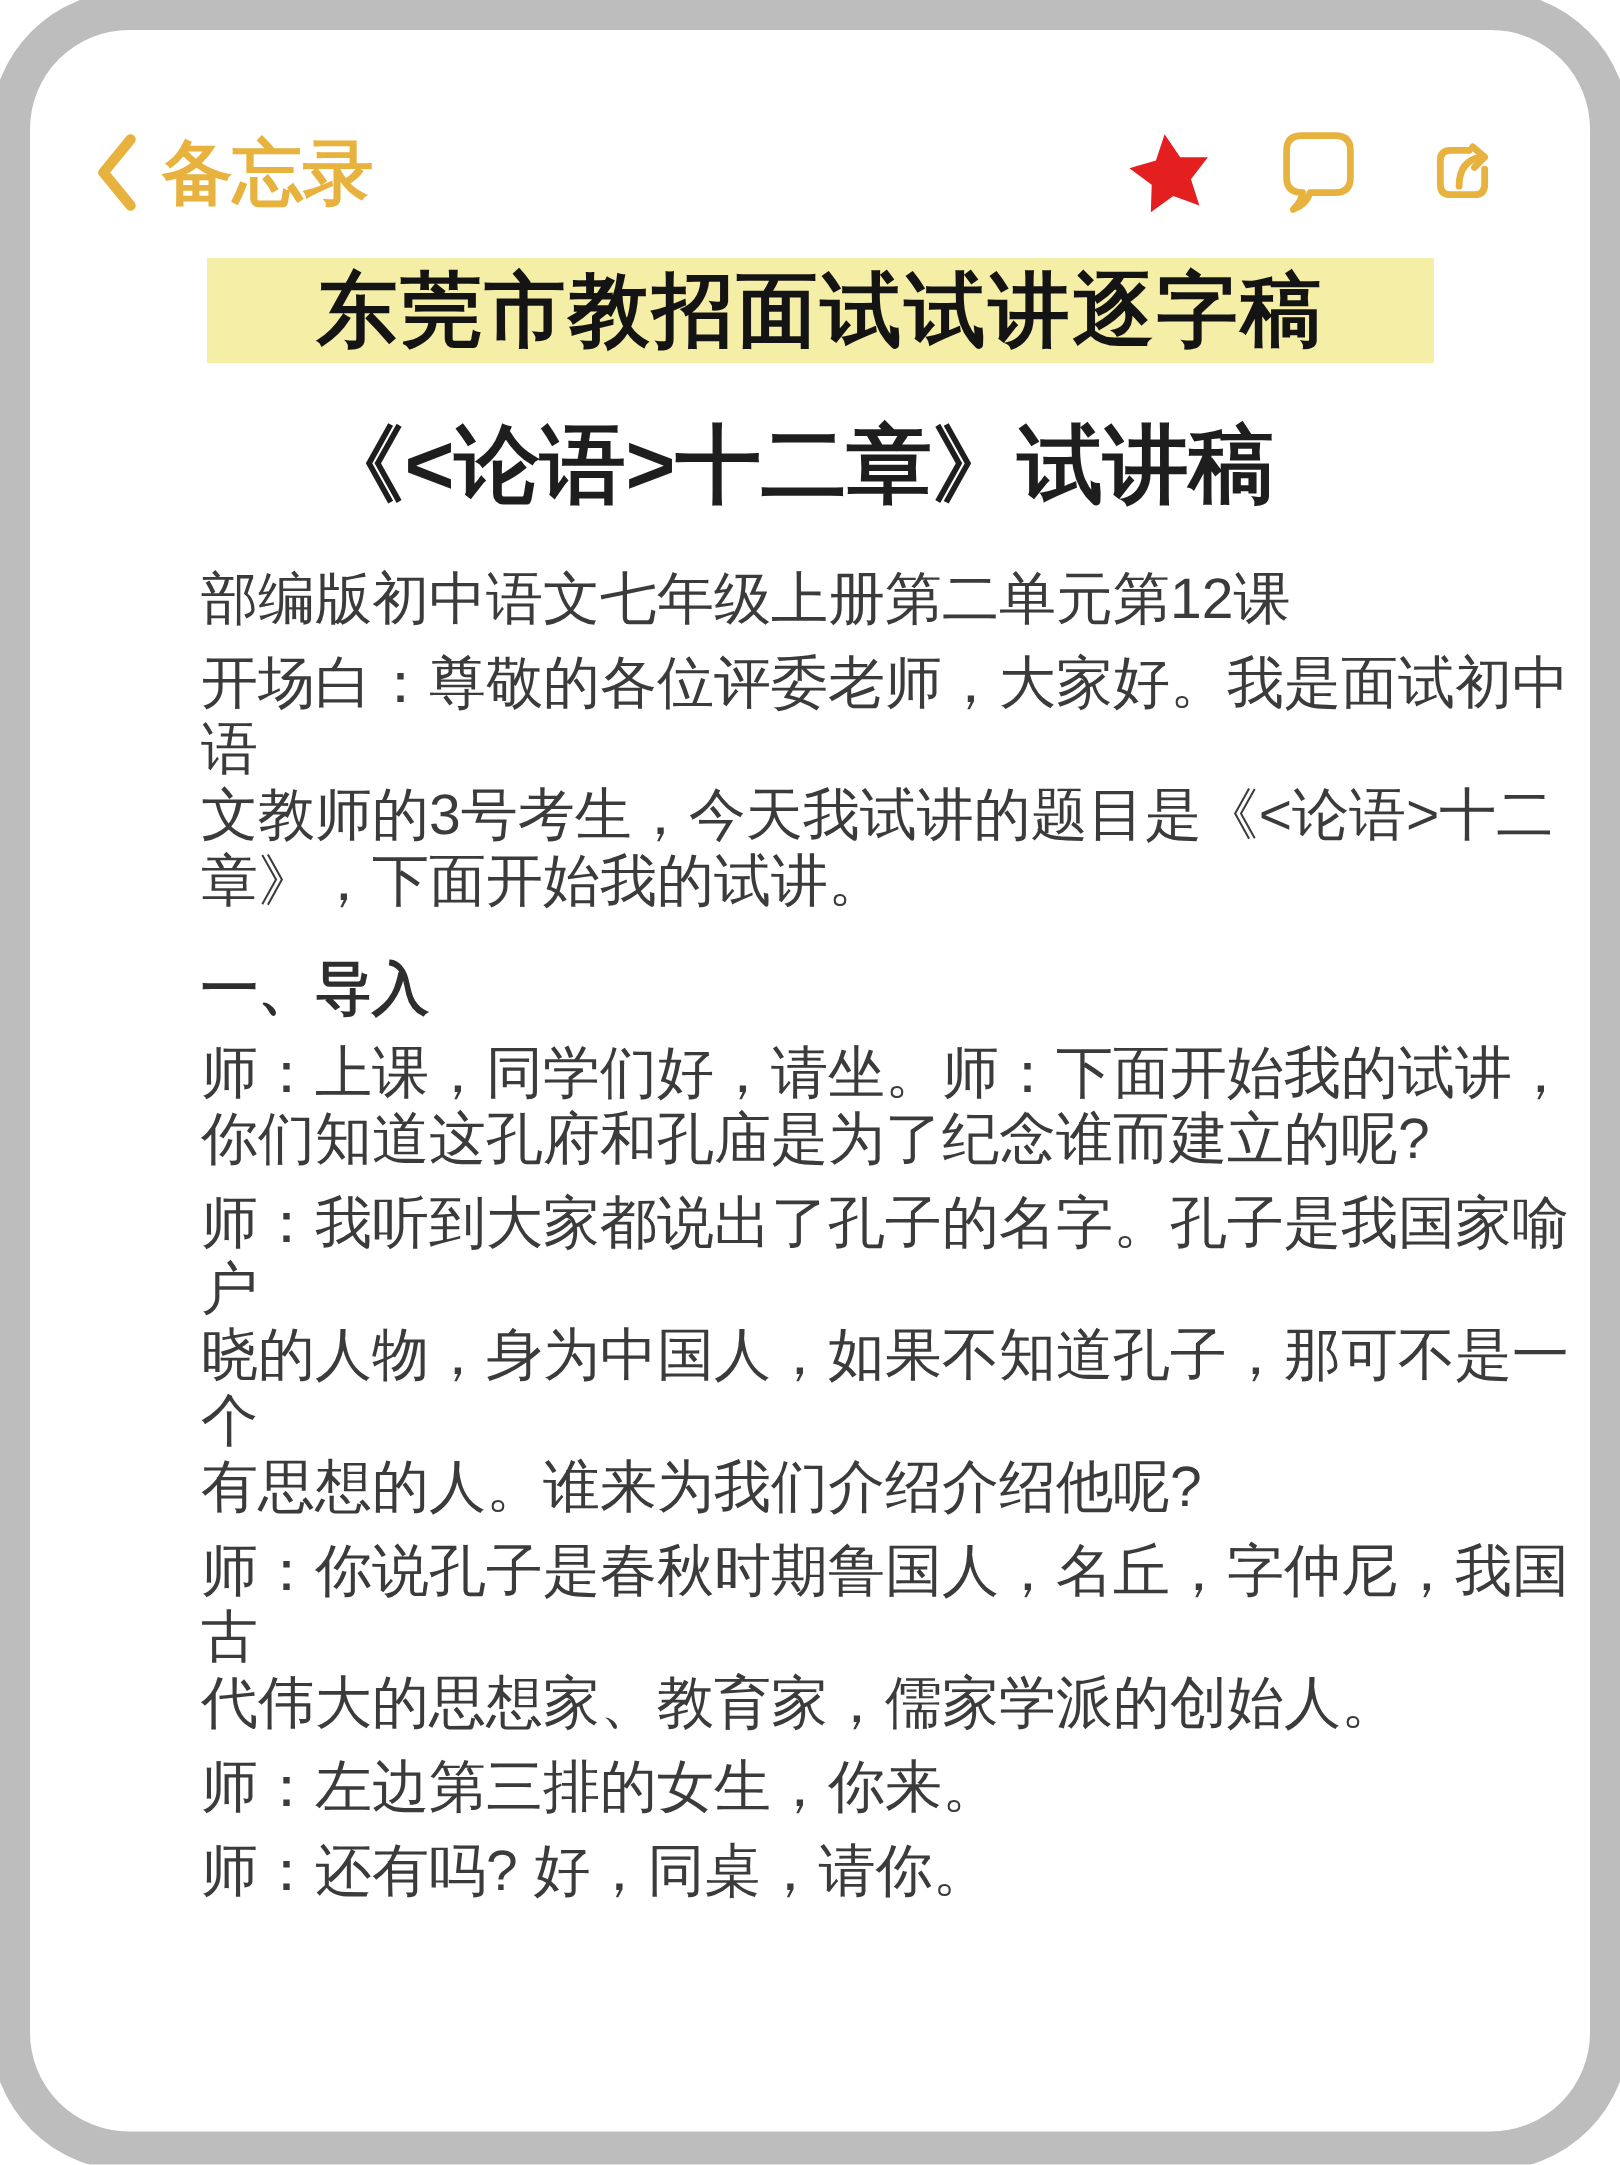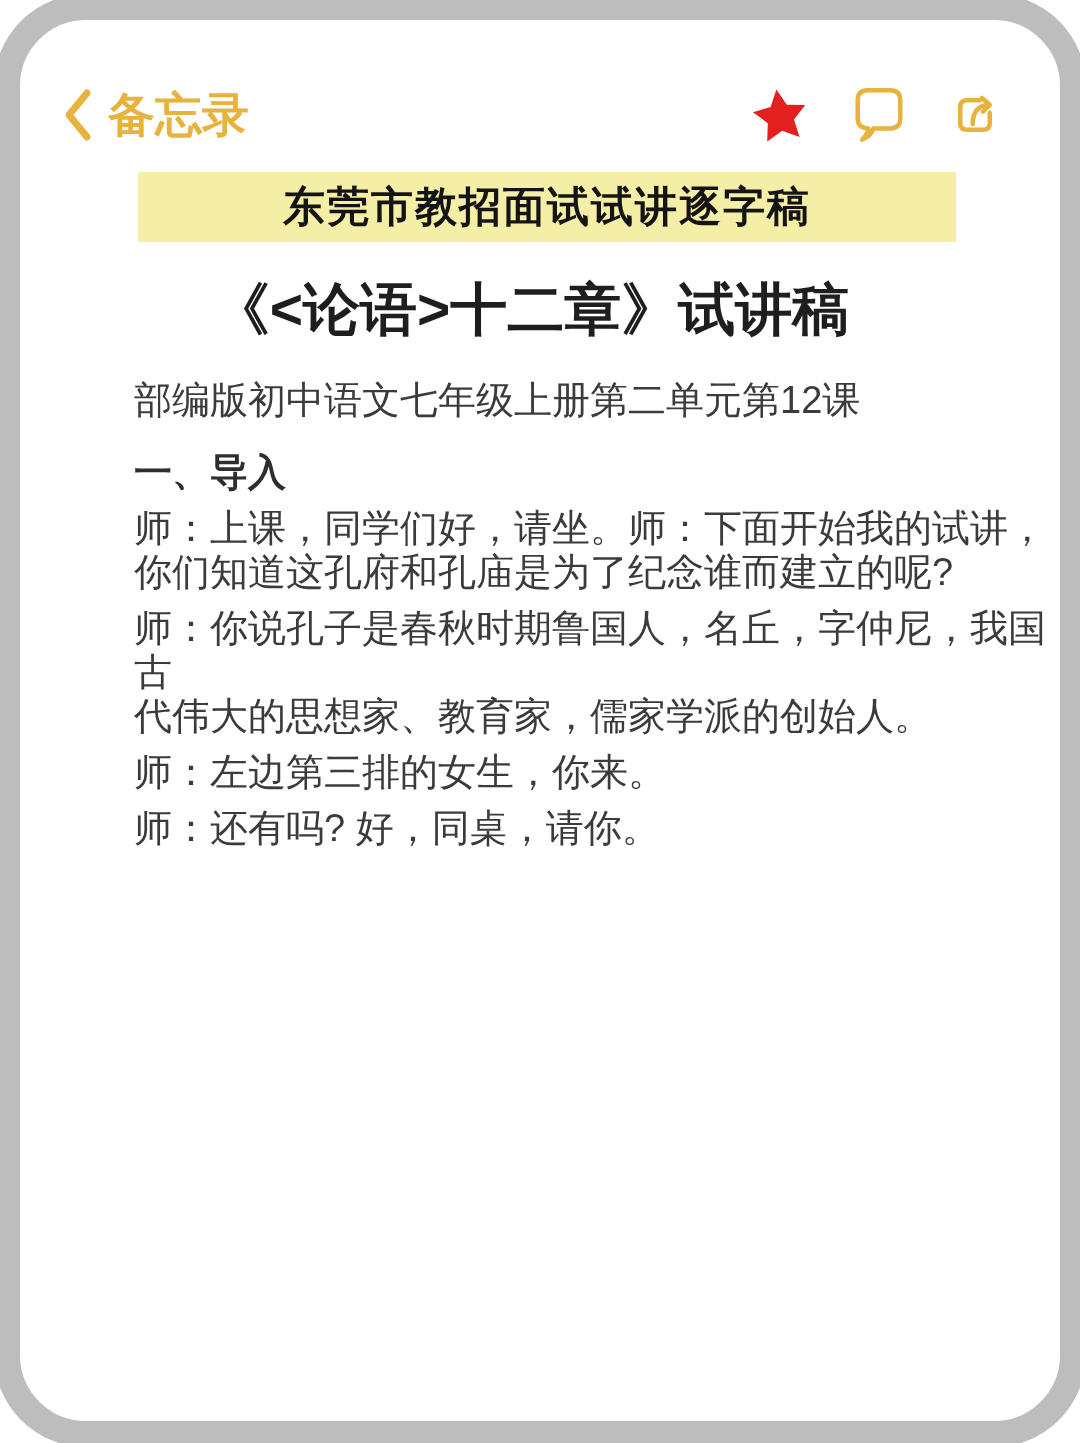--- a/index.html
+++ b/index.html
@@ -50,21 +50,21 @@
   
   .title-band {
     position: absolute;
     left: 116px; top: 152px; width: 818px; height: 70px;
     background: var(--highlight_yellow, #f5eea6);
     display: flex; align-items: center; justify-content: center;
   }
   .title-band span {
     font-family: Liberation Serif, serif;
     font-weight: 700;
-    font-size: 42px;
+    font-size: 54px;
     letter-spacing: 2px;
     color: #141414;
     white-space: nowrap;
     text-align: center;
   }
   .subtitle {
     position: absolute;
     left: 0; top: 252px; width: 1018px;
     text-align: center;
     font-weight: 700;
@@ -119,23 +119,29 @@
     </div>
 
     <div class="title-band">
       <span>东莞市教招面试试讲逐字稿</span>
     </div>
 
     <div class="subtitle">《&lt;论语&gt;十二章》试讲稿</div>
 
     <div class="note-body">
       <p>部编版初中语文七年级上册第二单元第12课</p>
+      <p>开场白：尊敬的各位评委老师，大家好。我是面试初中语
+文教师的3号考生，今天我试讲的题目是《&lt;论语&gt;十二
+章》，下面开始我的试讲。</p>
       <p class="section-heading">一、导入</p>
       <p>师：上课，同学们好，请坐。师：下面开始我的试讲，
 你们知道这孔府和孔庙是为了纪念谁而建立的呢?</p>
+      <p>师：我听到大家都说出了孔子的名字。孔子是我国家喻户
+晓的人物，身为中国人，如果不知道孔子，那可不是一个
+有思想的人。谁来为我们介绍介绍他呢?</p>
       <p>师：你说孔子是春秋时期鲁国人，名丘，字仲尼，我国古
 代伟大的思想家、教育家，儒家学派的创始人。</p>
       <p>师：左边第三排的女生，你来。</p>
       <p>师：还有吗? 好，同桌，请你。</p>
     </div>
 
   </div>
 
   <div class="frame"></div>
 </div>

